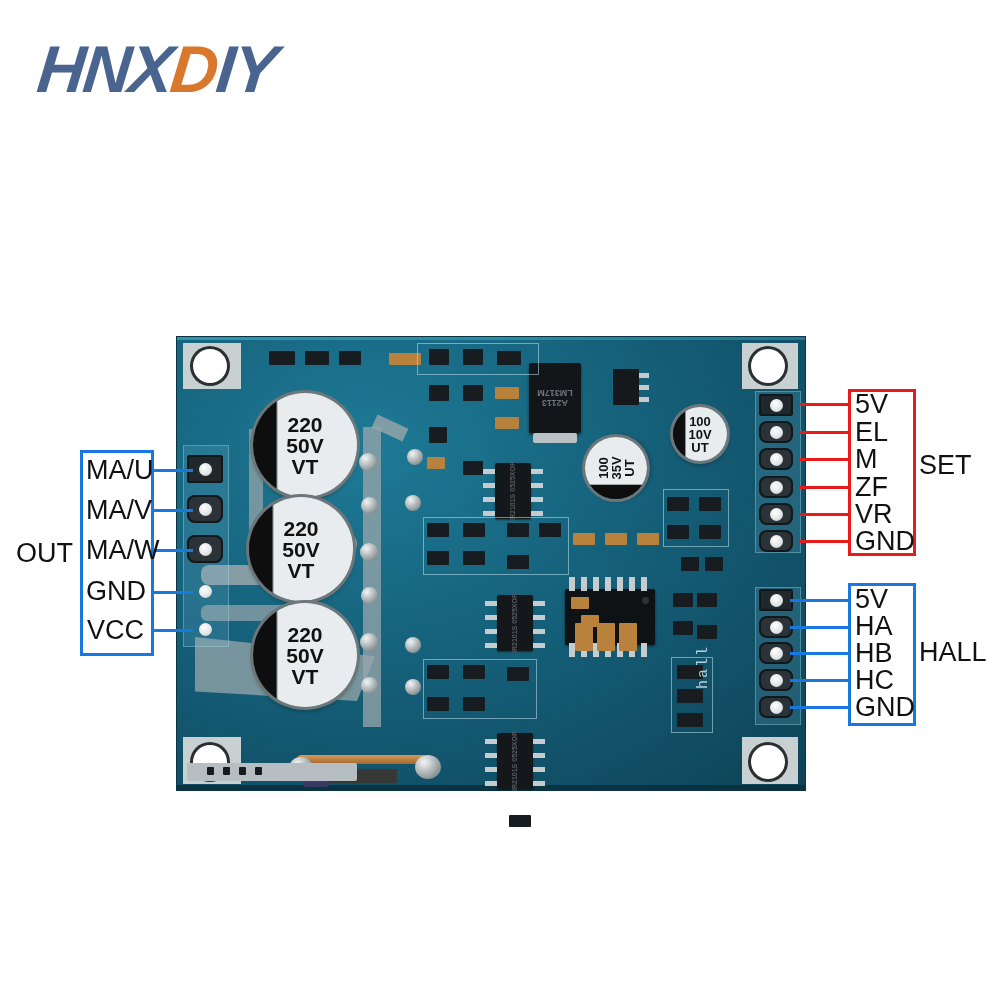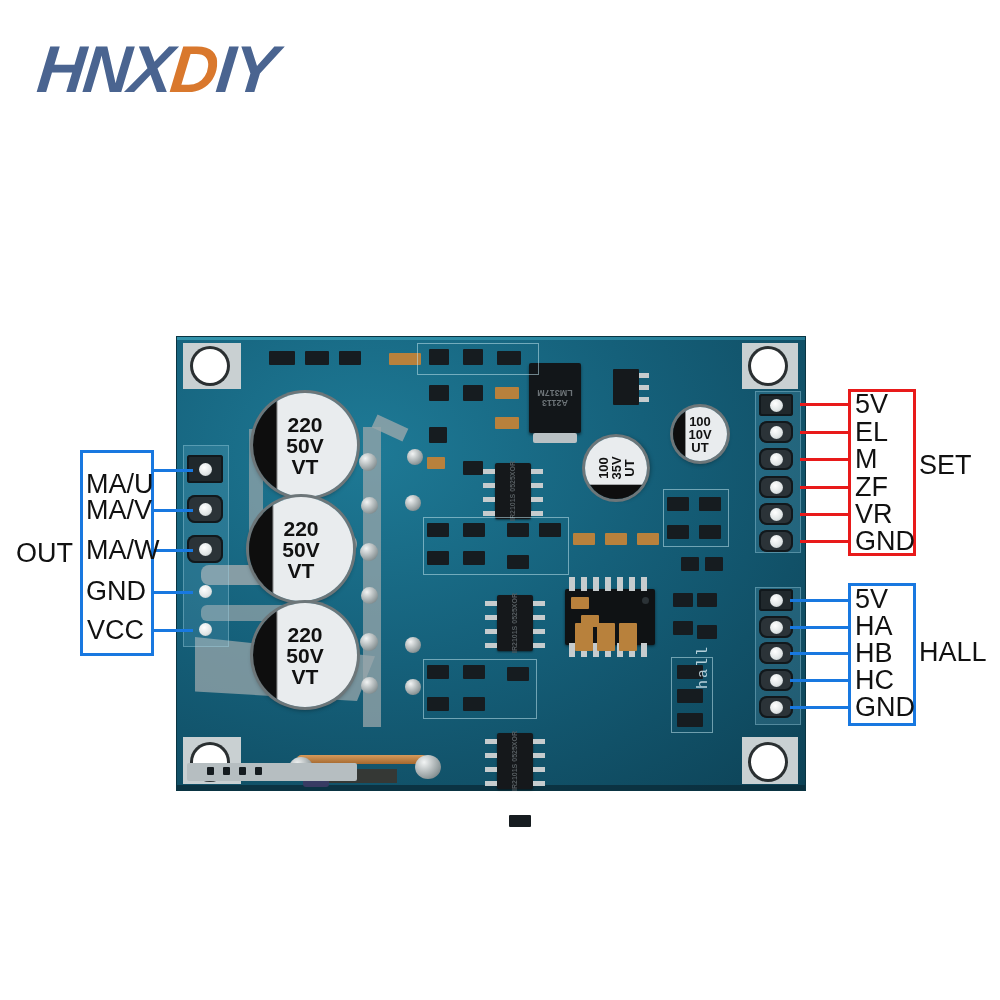--- a/index.html
+++ b/index.html
@@ -362,21 +362,21 @@
     </div>
 </div>
 
 <div class="lead blue" style="left:148px;top:469px;width:45px;"></div>
 <div class="lead blue" style="left:148px;top:509px;width:45px;"></div>
 <div class="lead blue" style="left:148px;top:549px;width:45px;"></div>
 <div class="lead blue" style="left:148px;top:591px;width:45px;"></div>
 <div class="lead blue" style="left:148px;top:629px;width:45px;"></div>
 
 <div class="cbox blue" style="left:80px;top:450px;width:68px;height:200px;"></div>
-<div class="clabel" style="left:86px;top:471px;width:58px;text-align:right;">MA/U</div>
+<div class="clabel" style="left:86px;top:457px;width:58px;text-align:right;">MA/U</div>
 <div class="clabel" style="left:86px;top:497px;width:58px;text-align:right;">MA/V</div>
 <div class="clabel" style="left:86px;top:537px;width:58px;text-align:right;">MA/W</div>
 <div class="clabel" style="left:86px;top:578px;width:58px;text-align:right;">GND</div>
 <div class="clabel" style="left:86px;top:617px;width:58px;text-align:right;">VCC</div>
 <div class="gname" style="left:16px;top:538px;">OUT</div>
 
 <div class="lead red" style="left:800px;top:403px;width:48px;"></div>
 <div class="lead red" style="left:800px;top:431px;width:48px;"></div>
 <div class="lead red" style="left:800px;top:458px;width:48px;"></div>
 <div class="lead red" style="left:800px;top:486px;width:48px;"></div>

